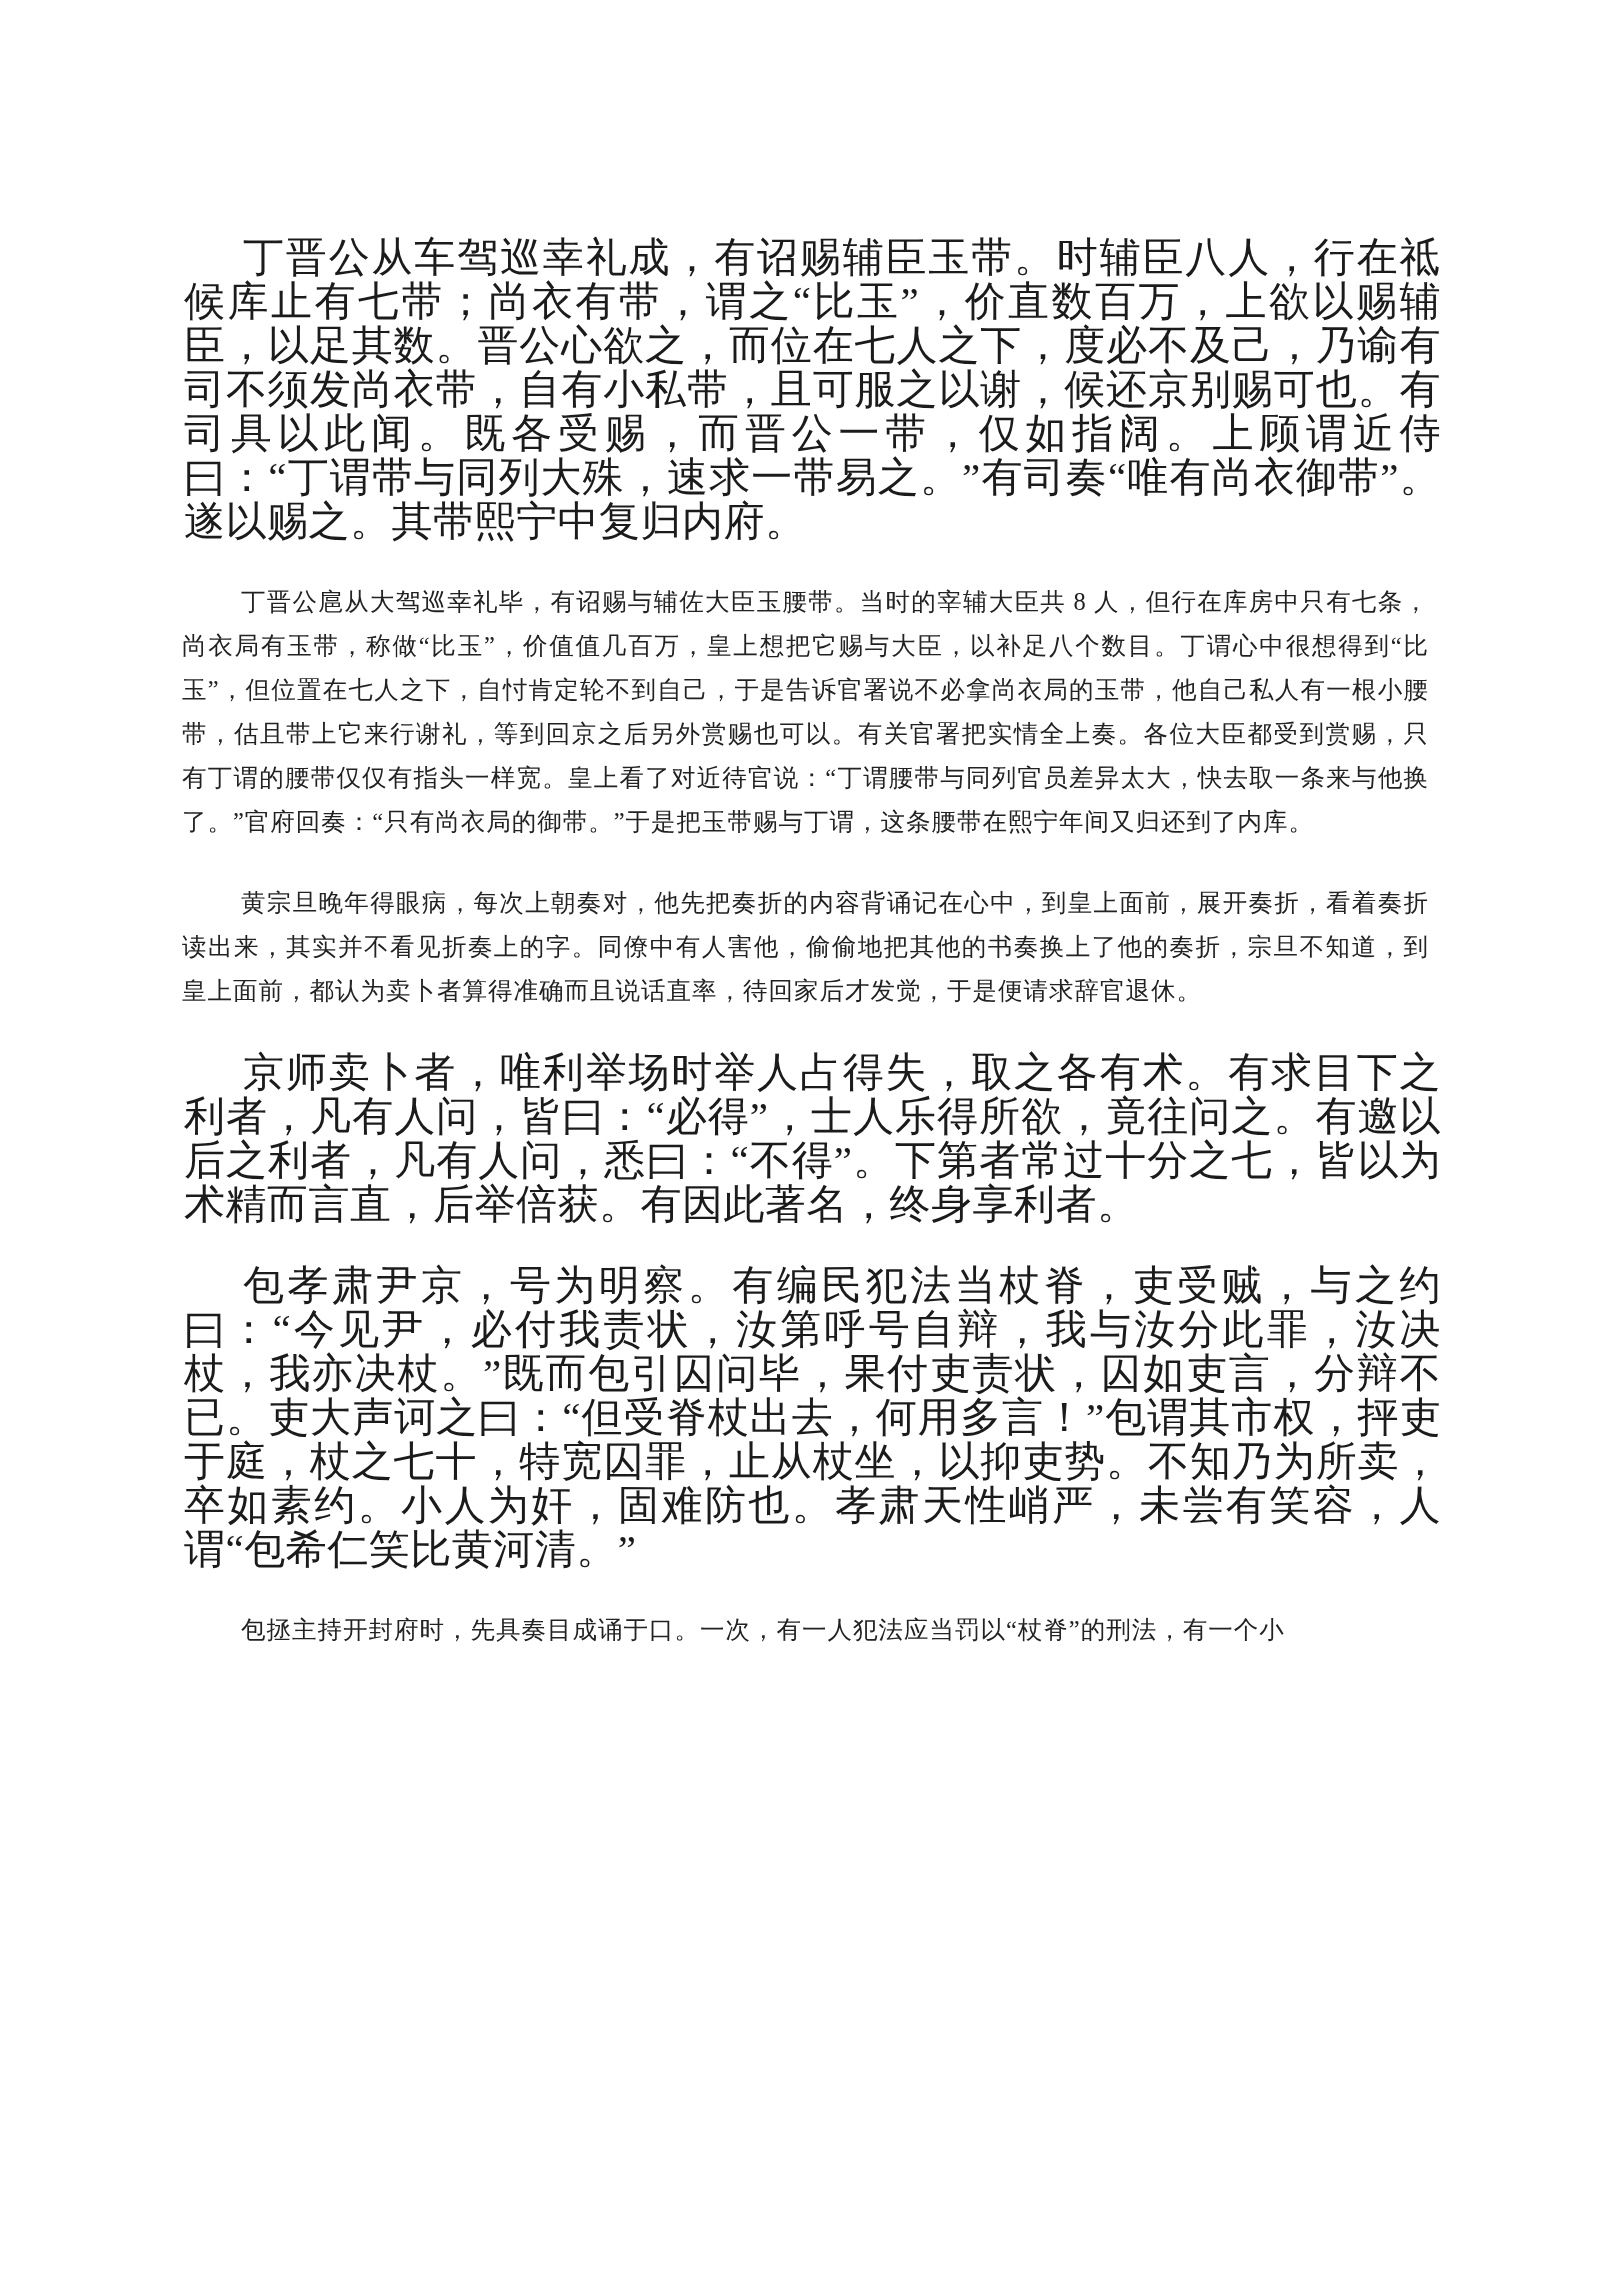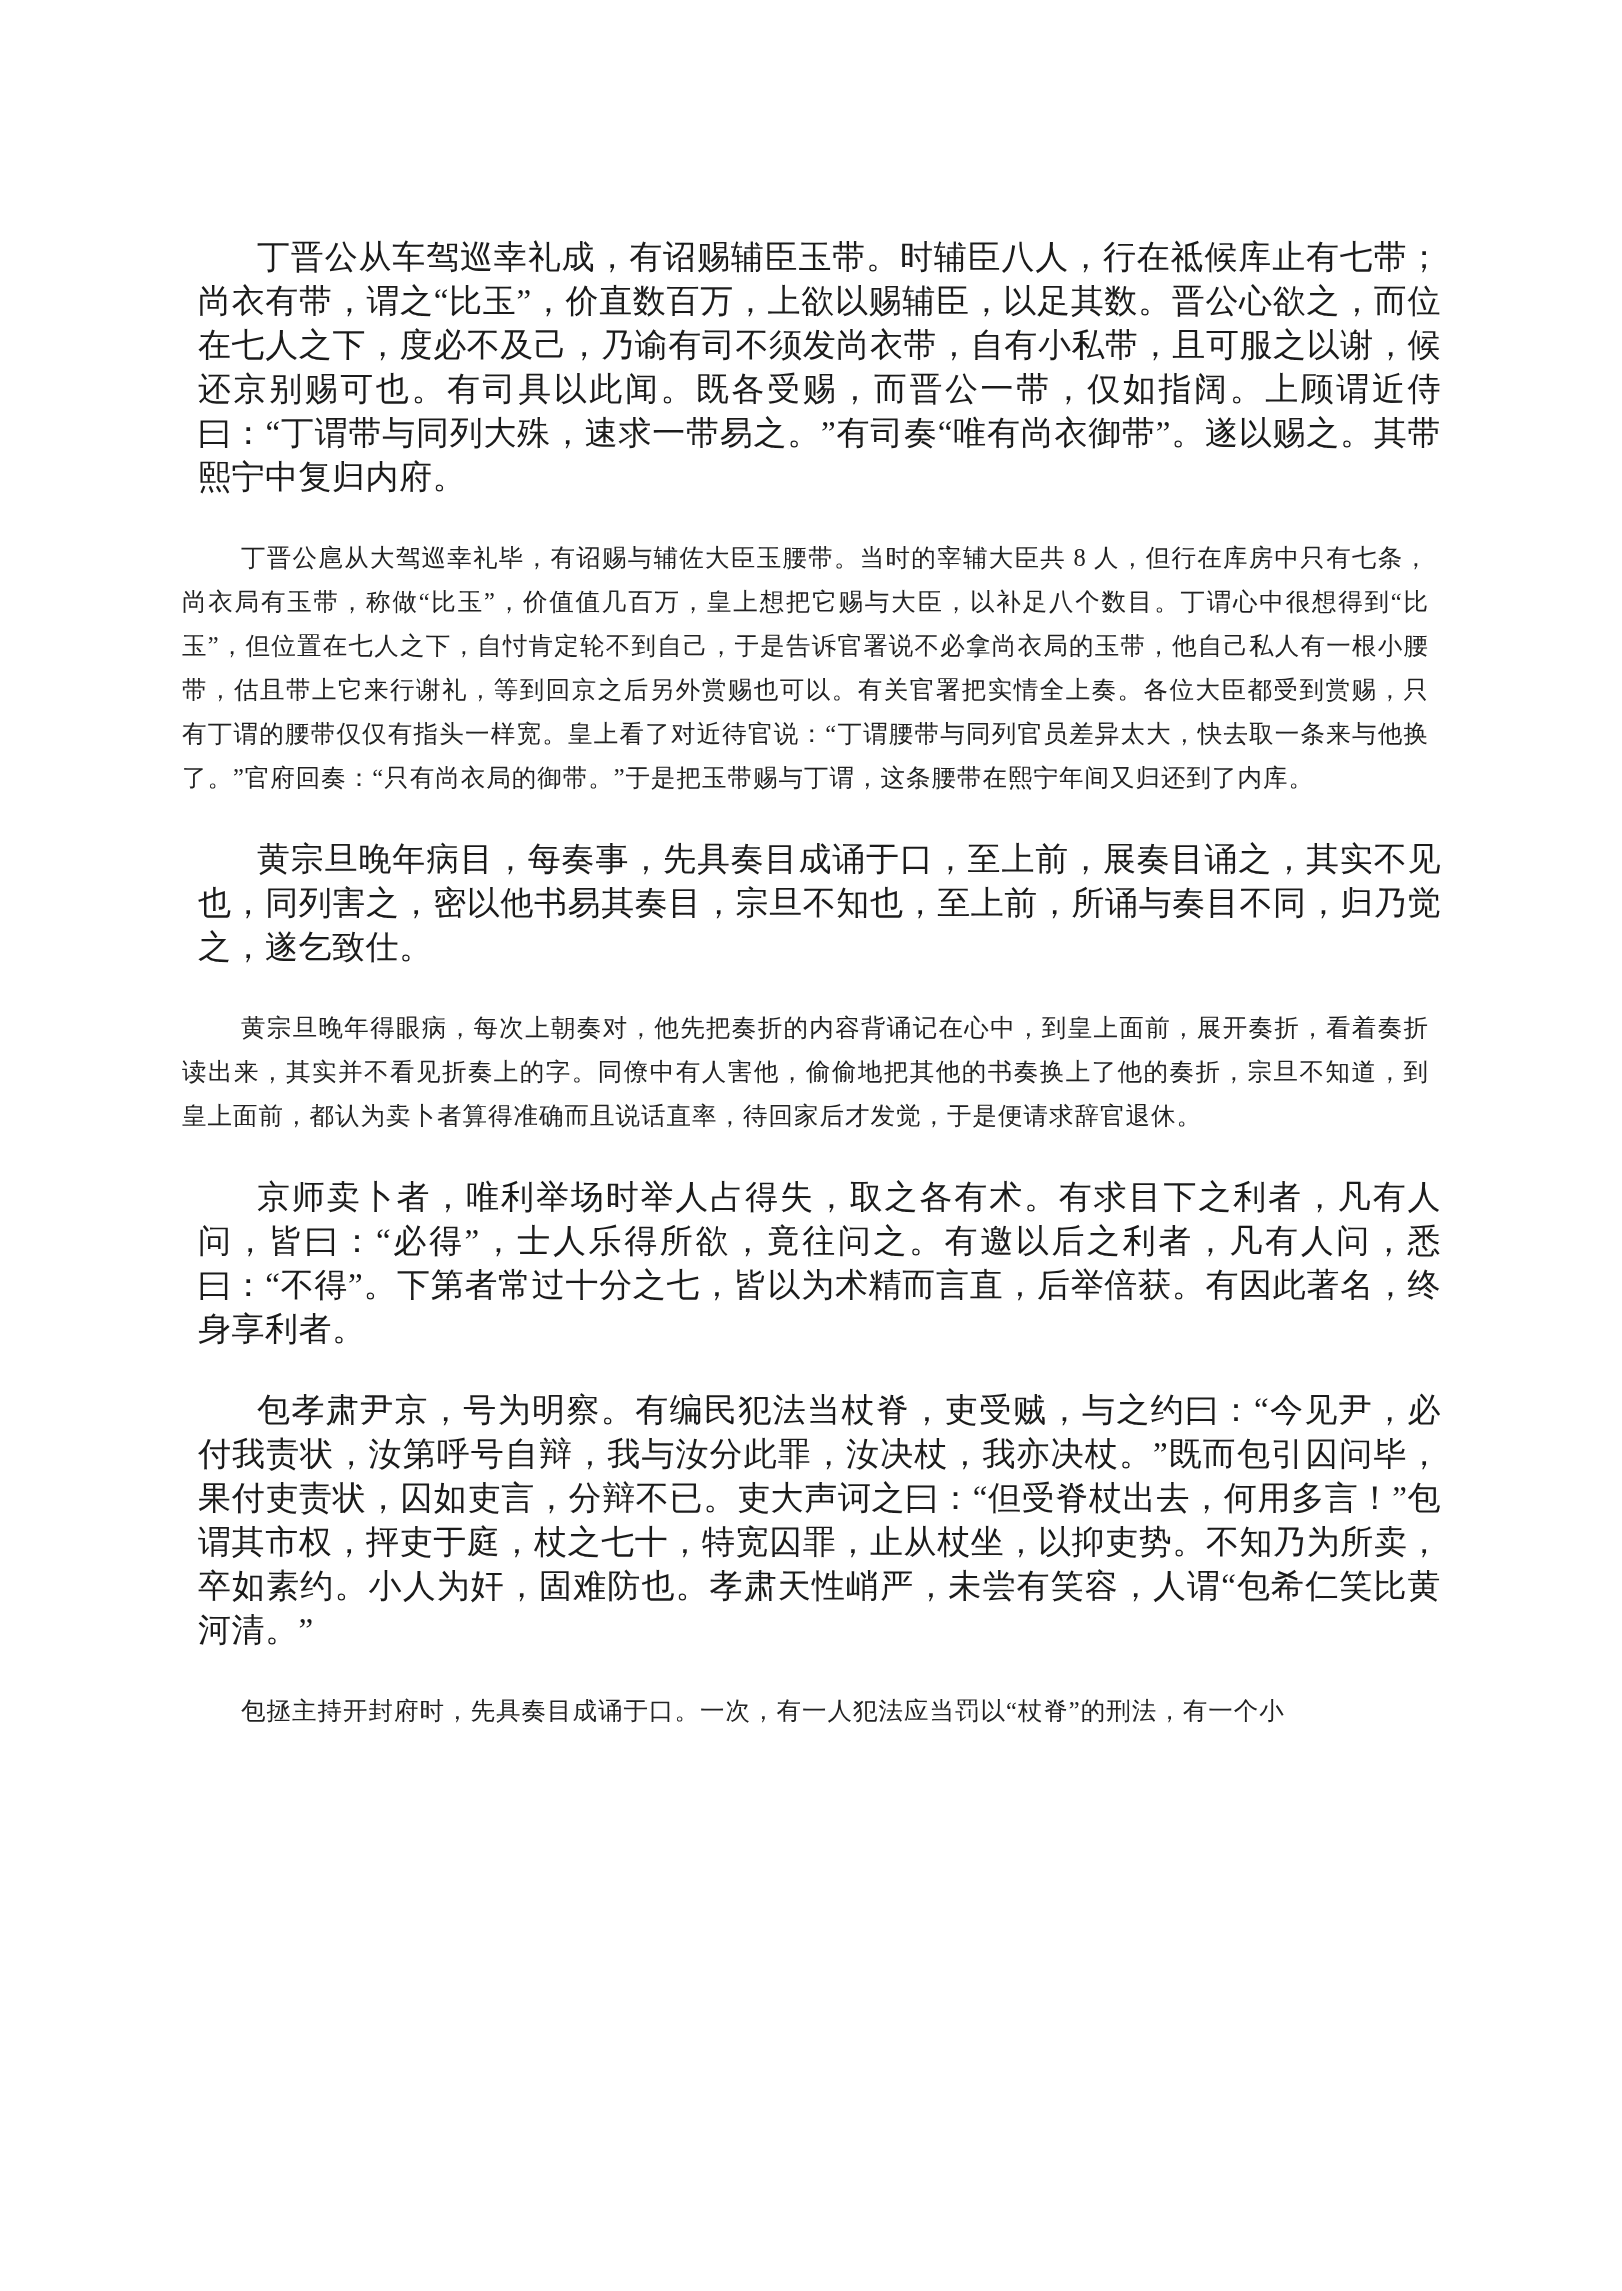--- a/index.html
+++ b/index.html
@@ -15,24 +15,24 @@
     overflow: hidden;
     font-family: "Liberation Serif", "DejaVu Serif", serif;
   }
   .content {
     position: absolute;
     left: 182px;
     top: 235px;
     width: 1259px;
   }
   p.classical {
-    font-size: 33px;
+    font-size: 41px;
     line-height: 44px;
     color: #1b1b1b;
-    margin: 0 0 37px 16px;
+    margin: 0 0 37px 2px;
     text-indent: 59px;
     text-align: justify;
     letter-spacing: 0.5px;
   }
   p.translation {
     font-size: 24.5px;
     line-height: 44px;
     color: #222222;
     margin: 0 12px 37px 0;
     text-indent: 59px;
@@ -40,20 +40,19 @@
     letter-spacing: 1px;
   }
 </style>
 </head>
 <body>
 
 <div class="page">
   <div class="content">
     <p class="classical">丁晋公从车驾巡幸礼成，有诏赐辅臣玉带。时辅臣八人，行在祗候库止有七带；尚衣有带，谓之“比玉”，价直数百万，上欲以赐辅臣，以足其数。晋公心欲之，而位在七人之下，度必不及己，乃谕有司不须发尚衣带，自有小私带，且可服之以谢，候还京别赐可也。有司具以此闻。既各受赐，而晋公一带，仅如指阔。上顾谓近侍曰：“丁谓带与同列大殊，速求一带易之。”有司奏“唯有尚衣御带”。遂以赐之。其带熙宁中复归内府。</p>
     <p class="translation">丁晋公扈从大驾巡幸礼毕，有诏赐与辅佐大臣玉腰带。当时的宰辅大臣共 8 人，但行在库房中只有七条，尚衣局有玉带，称做“比玉”，价值值几百万，皇上想把它赐与大臣，以补足八个数目。丁谓心中很想得到“比玉”，但位置在七人之下，自忖肯定轮不到自己，于是告诉官署说不必拿尚衣局的玉带，他自己私人有一根小腰带，估且带上它来行谢礼，等到回京之后另外赏赐也可以。有关官署把实情全上奏。各位大臣都受到赏赐，只有丁谓的腰带仅仅有指头一样宽。皇上看了对近待官说：“丁谓腰带与同列官员差异太大，快去取一条来与他换了。”官府回奏：“只有尚衣局的御带。”于是把玉带赐与丁谓，这条腰带在熙宁年间又归还到了内库。</p>
-    <p class="classical">黄宗旦晚年病目，每奏事，先具奏目成诵于口，至上前，展奏目诵之，其实不见也，同列害之，密以他书易其奏目，宗旦不知也，至上前，所诵与奏目不同，归乃觉之，遂乞致仕。</p>
     <p class="translation">黄宗旦晚年得眼病，每次上朝奏对，他先把奏折的内容背诵记在心中，到皇上面前，展开奏折，看着奏折读出来，其实并不看见折奏上的字。同僚中有人害他，偷偷地把其他的书奏换上了他的奏折，宗旦不知道，到皇上面前，都认为卖卜者算得准确而且说话直率，待回家后才发觉，于是便请求辞官退休。</p>
     <p class="classical">京师卖卜者，唯利举场时举人占得失，取之各有术。有求目下之利者，凡有人问，皆曰：“必得”，士人乐得所欲，竟往问之。有邀以后之利者，凡有人问，悉曰：“不得”。下第者常过十分之七，皆以为术精而言直，后举倍获。有因此著名，终身享利者。</p>
     <p class="classical">包孝肃尹京，号为明察。有编民犯法当杖脊，吏受贼，与之约曰：“今见尹，必付我责状，汝第呼号自辩，我与汝分此罪，汝决杖，我亦决杖。”既而包引囚问毕，果付吏责状，囚如吏言，分辩不已。吏大声诃之曰：“但受脊杖出去，何用多言！”包谓其市权，抨吏于庭，杖之七十，特宽囚罪，止从杖坐，以抑吏势。不知乃为所卖，卒如素约。小人为奸，固难防也。孝肃天性峭严，未尝有笑容，人谓“包希仁笑比黄河清。”</p>
     <p class="translation">包拯主持开封府时，先具奏目成诵于口。一次，有一人犯法应当罚以“杖脊”的刑法，有一个小</p>
   </div>
 </div>
 
 
 </body></html>

